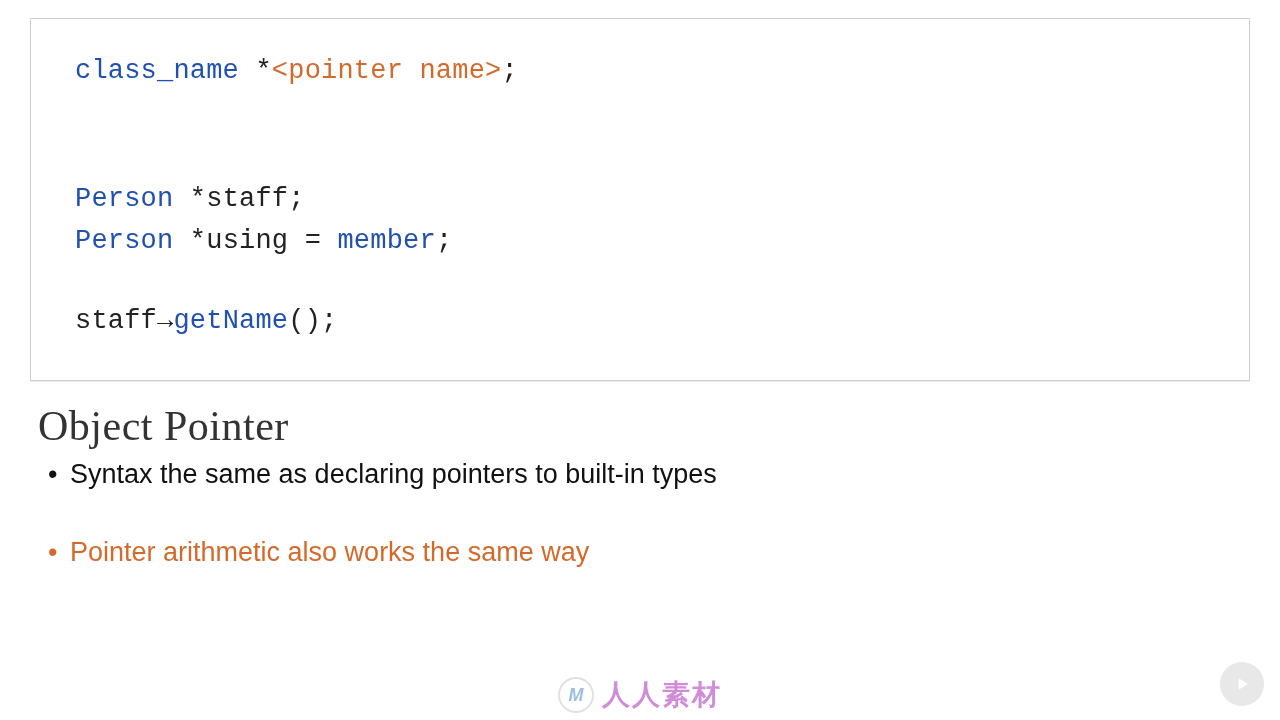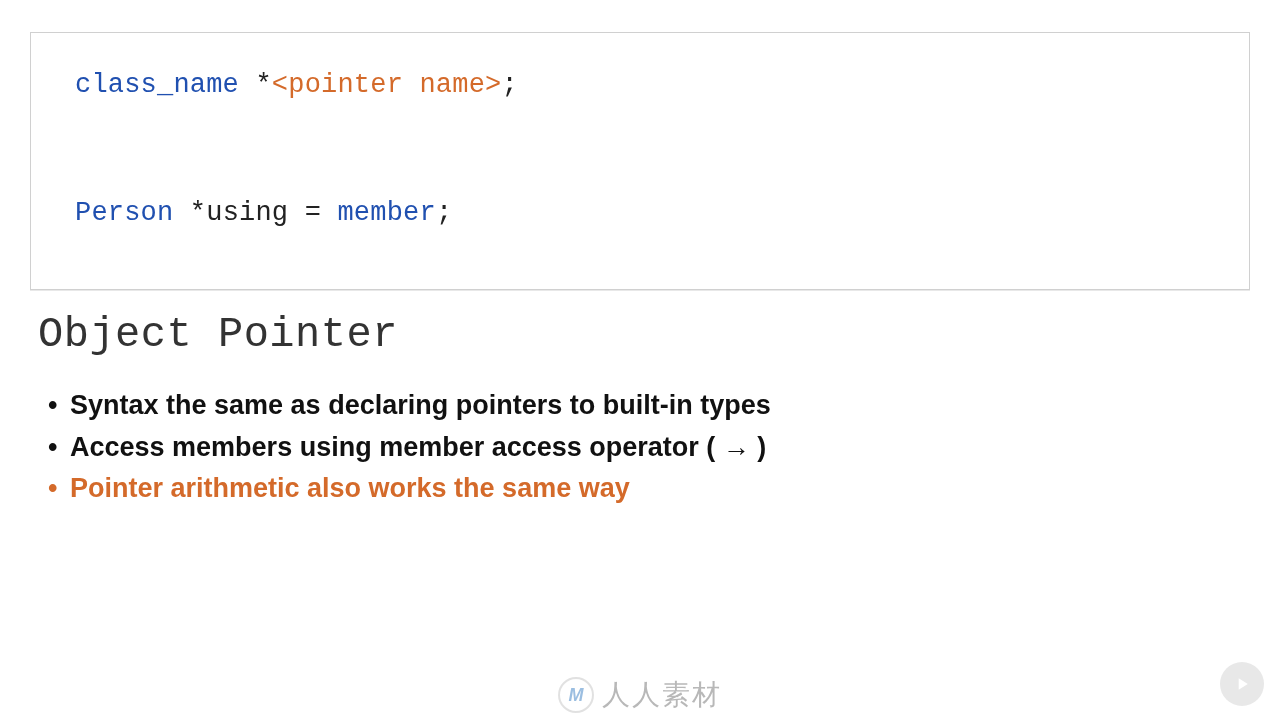--- a/index.html
+++ b/index.html
@@ -10,69 +10,70 @@
   body {
     width: 1280px;
     height: 720px;
     background: #ffffff;
     font-family: Arial, Helvetica, sans-serif;
     position: relative;
     overflow: hidden;
   }
   .code-box {
     border: 1px solid #d0d0d0;
-    margin: 32px 30px 0 30px;
-    padding: 32px 44px 16px 44px;
+    margin: 18px 30px 0 30px;
+    padding: 32px 44px 38px 44px;
     background: #ffffff;
   }
   .code-line {
     font-family: "Consolas", "Menlo", "Courier New", monospace;
     font-size: 27px;
     line-height: 1.55;
     color: #222;
     letter-spacing: 0.2px;
   }
   .code-spacer {
     height: 86px;
   }
   .code-spacer-sm {
     height: 38px;
   }
   .kw-blue { color: #2050b0; }
   .kw-orange { color: #d46a2a; }
   .kw-black { color: #222; }
   .section-title {
-    font-family: Liberation Mono, monospace;
+    font-family: Liberation Serif, serif;
     font-size: 42px;
     font-weight: 300;
     color: #333;
-    margin: 20px 0 26px 38px;
+    margin: 20px 0 4px 38px;
     letter-spacing: 0.5px;
   }
   .bullet-list {
     list-style: none;
     margin-left: 48px;
   }
   .bullet-list li {
     font-size: 27px;
     line-height: 1.55;
     color: #111;
-    font-weight: 700;
+    font-weight: 400;
     position: relative;
     padding-left: 22px;
   }
   .bullet-list li::before {
     content: "•";
     position: absolute;
     left: 0;
     top: 0;
     color: #111;
   }
   .bullet-list li.hl {
     color: #d46a2a;
+    margin-top: 36px;
   }
   .bullet-list li.hl::before {
     color: #d46a2a;
   }
   .divider {
     border: none;
     border-top: 1px solid #e8e8e8;
     margin: 0 30px 0 30px;
   }
   .play-badge {
@@ -111,47 +112,52 @@
     display: flex;
     align-items: center;
     justify-content: center;
     font-weight: bold;
     font-style: italic;
     color: #3a7fc4;
     font-size: 18px;
   }
   .wm-text {
     font-size: 28px;
-    font-weight: 400;
-    color: #737373;
+    font-weight: 700;
+    color: #a21caf;
     letter-spacing: 2px;
     text-shadow: 0 1px 1px #fff;
   }
 </style>
 </head>
 <body>
 
 <div class="code-box">
   <div class="code-line">
     <span class="kw-blue">class_name</span><span class="kw-black"> *</span><span class="kw-orange">&lt;pointer name&gt;</span><span class="kw-black">;</span>
   </div>
   <div class="code-spacer"></div>
   <div class="code-line">
+    <span class="kw-blue">Person</span><span class="kw-black"> *staff;</span>
+  </div>
+  <div class="code-line">
     <span class="kw-blue">Person</span><span class="kw-black"> *using = </span><span class="kw-blue">member</span><span class="kw-black">;</span>
   </div>
   <div class="code-spacer-sm"></div>
+  <div class="code-line">
+    <span class="kw-black">staff→</span><span class="kw-blue">getName</span><span class="kw-black">();</span>
+  </div>
 </div>
 
 <hr class="divider">
 
 <h2 class="section-title">Object Pointer</h2>
 
 <ul class="bullet-list">
   <li>Syntax the same as declaring pointers to built-in types</li>
-  <li>Access members using member access operator ( → )</li>
   <li class="hl">Pointer arithmetic also works the same way</li>
 </ul>
 
 <div class="watermark">
   <div class="wm-circle">M</div>
   <div class="wm-text">人人素材</div>
 </div>
 
 <div class="play-badge">
   <svg viewBox="0 0 24 24">

